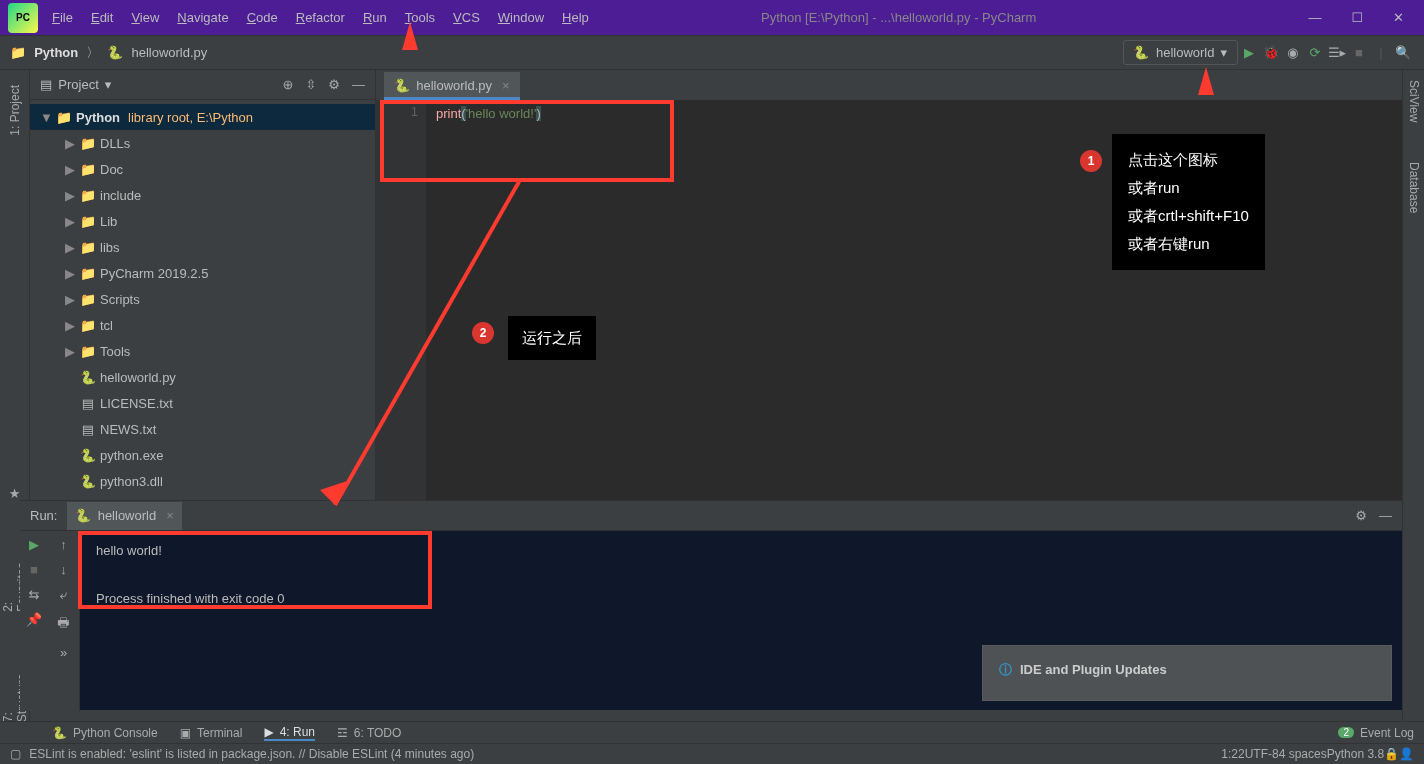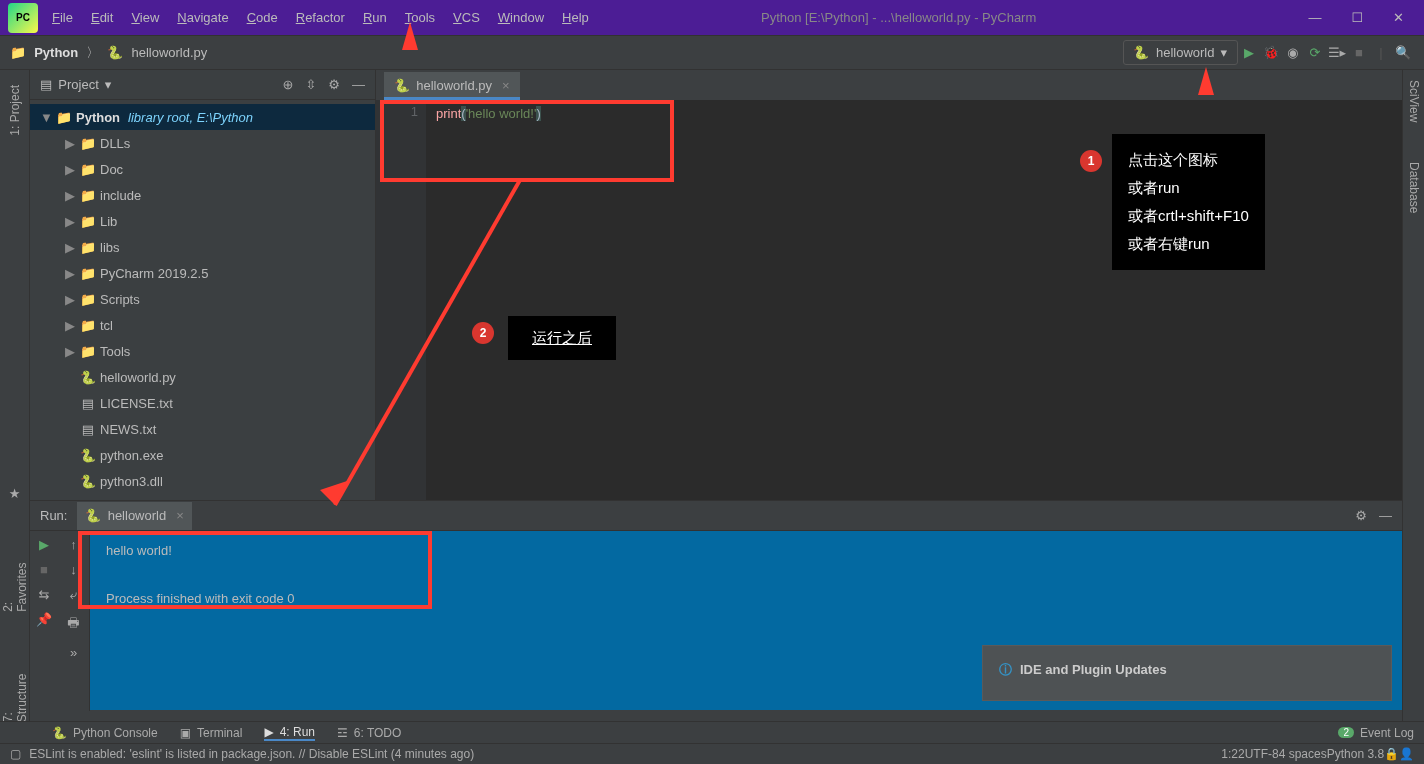--- a/index.html
+++ b/index.html
@@ -24,38 +24,38 @@
 .project-header { height: 30px; display: flex; align-items: center; padding: 0 10px; border-bottom: 1px solid #323232; }
 .project-header .title-p { display: flex; align-items: center; gap: 6px; color: #bbb; }
 .project-header-icons { margin-left: auto; display: flex; gap: 12px; color: #aaa; }
 .tree { flex: 1; overflow: auto; padding: 4px 0; }
 .tree-row { display: flex; align-items: center; height: 26px; padding-left: 10px; gap: 4px; color: #bbb; cursor: pointer; }
 .tree-row.selected { background: #0d293e; }
 .tree-row .arrow { color: #888; width: 12px; text-align: center; }
 .tree-row .icon { width: 16px; text-align: center; }
 .tree-row .label { white-space: nowrap; }
 .tree-row .label b { color: #ddd; }
-.tree-row .sub { color: #7dd3fc; margin-left: 4px; font-style: italic; }
+.tree-row .sub { color: #fdba74; margin-left: 4px; }
 .editor-area { flex: 1; background: #2b2b2b; display: flex; flex-direction: column; position: relative; }
 .editor-tabs { height: 30px; background: #3c3f41; display: flex; align-items: end; padding-left: 8px; }
 .editor-tab { height: 28px; display: flex; align-items: center; gap: 6px; padding: 0 10px; background: #4e5254; color: #bbb; border-top: 2px solid transparent; }
 .editor-tab.active { border-bottom: 3px solid #4a88c7; background: #515658; }
 .editor-tab .close { color: #888; margin-left: 4px; }
 .editor-body { flex: 1; background: #2b2b2b; display: flex; }
 .gutter { width: 50px; background: #313335; color: #606366; text-align: right; padding: 4px 8px 0 0; font-family: Consolas, monospace; font-size: 13px; }
 .code { flex: 1; padding: 4px 10px 0 10px; font-family: Consolas, monospace; font-size: 13px; line-height: 20px; }
 .code .k { color: #fca5a5; }
 .code .s { color: #6a8759; }
 .code .p { color: #a9b7c6; }
 .code .paren-hl { background: #3b514d; }
 .right-gutter { width: 22px; background: #3c3f41; border-left: 1px solid #323232; position: absolute; right: 0; top: 70px; bottom: 42px; display: flex; flex-direction: column; align-items: center; padding-top: 10px; gap: 40px; }
 .right-gutter-label { writing-mode: vertical-rl; color: #aaa; font-size: 12px; }
 .bottom-left-gutter { position: absolute; left: 0; top: 466px; bottom: 42px; width: 30px; background: #3c3f41; border-right: 1px solid #323232; display: flex; flex-direction: column; align-items: center; gap: 50px; padding-top: 20px; }
 .bottom-left-gutter .lbl { writing-mode: vertical-rl; transform: rotate(180deg); color: #aaa; font-size: 12px; }
-.run-panel { position: absolute; left: 30px; right: 22px; top: 500px; height: 210px; background: #0369a1; border-top: 1px solid #323232; }
+.run-panel { position: absolute; left: 20px; right: 22px; top: 500px; height: 210px; background: #0f172a; border-top: 1px solid #323232; }
 .run-header { height: 30px; background: #3c3f41; display: flex; align-items: center; padding: 0 10px; border-bottom: 1px solid #323232; color: #bbb; }
 .run-header .rtab { display: flex; align-items: center; gap: 6px; padding: 0 8px; height: 28px; background: #515658; }
 .run-header .rtab .close { color: #888; margin-left: 4px; }
 .run-header-icons { margin-left: auto; display: flex; gap: 12px; color: #aaa; }
 .run-body { display: flex; height: 180px; }
 .run-actions { width: 28px; background: #3c3f41; display: flex; flex-direction: column; align-items: center; padding-top: 6px; gap: 10px; }
 .run-actions2 { width: 32px; background: #3c3f41; display: flex; flex-direction: column; align-items: center; padding-top: 6px; gap: 10px; border-right: 1px solid #323232; }
 .console { flex: 1; padding: 8px 16px; font-family: Consolas, monospace; font-size: 13px; color: #bbb; line-height: 24px; position: relative; }
 .notification { position: absolute; right: 10px; bottom: 10px; width: 410px; background: #4e5254; border: 1px solid #5a5a5a; padding: 12px 16px; color: #bbb; font-size: 13px; }
 .notification .ntitle { font-weight: bold; color: #ccc; margin-bottom: 6px; display: flex; align-items: center; gap: 8px; }
@@ -346,15 +346,15 @@
 
 <div class="callout-num" style="left:1080px; top:150px;">1</div>
 <div class="callout" style="left:1112px; top:134px;">
   <div>点击这个图标</div>
   <div>或者run</div>
   <div>或者crtl+shift+F10</div>
   <div>或者右键run</div>
 </div>
 
 <div class="callout-num" style="left:472px; top:322px;">2</div>
-<div class="callout" style="left:508px; top:316px; padding:8px 24px;text-decoration:underline;">
+<div class="callout" style="left:508px; top:316px; padding:8px 14px;">
   <span>运行之后</span>
 </div>
 
 </body></html>

